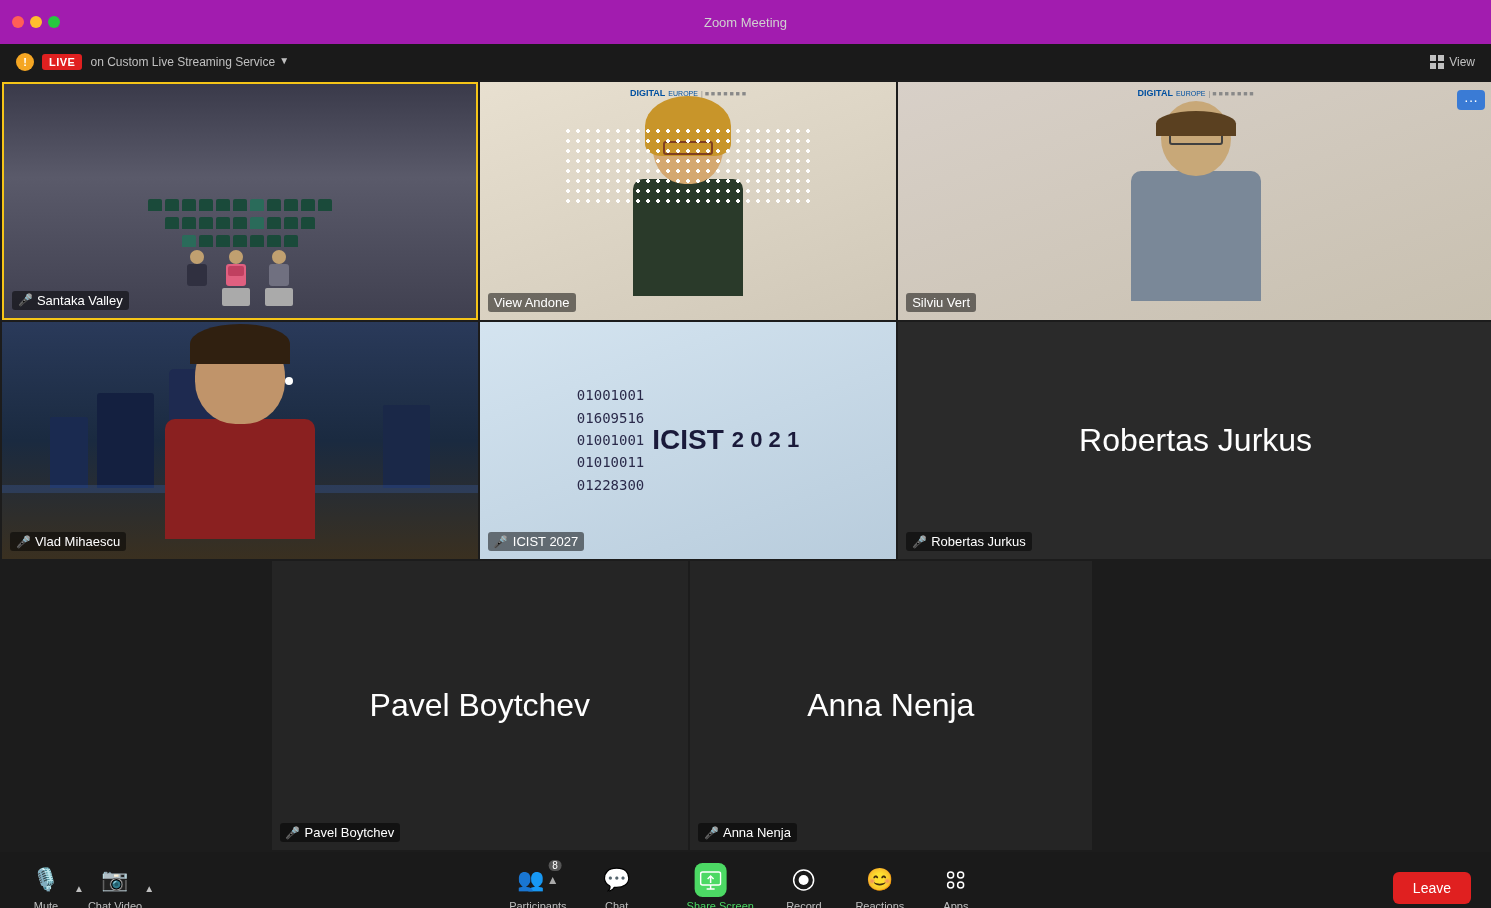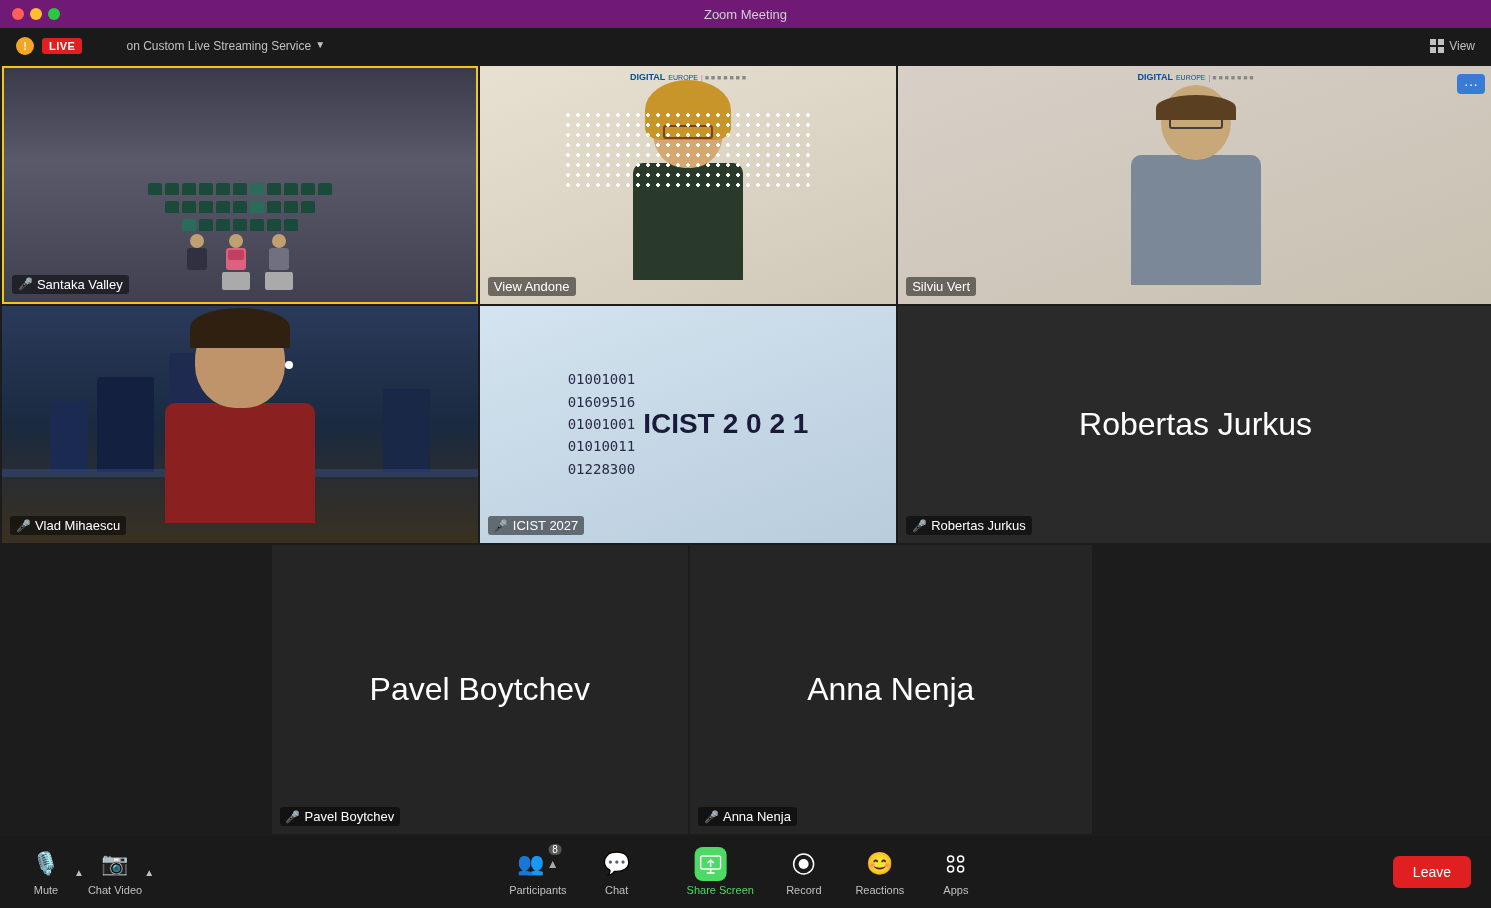--- a/index.html
+++ b/index.html
@@ -8,22 +8,22 @@
       height: 908px;
       background: #1c1c1c;
       font-family: -apple-system, BlinkMacSystemFont, 'Helvetica Neue', sans-serif;
       overflow: hidden;
       position: relative;
     }
 
     
     .title-bar {
       width: 100%;
-      height: 28px;
-      background: #701a75;
+      height: 44px;
+      background: #a21caf;
       display: flex;
       align-items: center;
       justify-content: center;
       position: relative;
     }
     .title-bar-title {
       color: #d0d0d0;
       font-size: 13px;
     }
     .traffic-lights {
@@ -76,21 +76,20 @@
       font-weight: bold;
       padding: 2px 7px;
       border-radius: 3px;
       letter-spacing: 0.5px;
     }
     .streaming-label {
       color: #c0c0c0;
       font-size: 12px;
       display: flex;
       gap: 4px;
-      margin-left: 36px;
     }
     .streaming-dropdown {
       color: #c0c0c0;
       font-size: 10px;
     }
     .view-btn {
       color: #c0c0c0;
       font-size: 12px;
       display: flex;
       align-items: center;
@@ -409,21 +408,21 @@
       line-height: 1.6;
       text-align: center;
     }
     .icist-title {
       font-size: 28px;
       font-weight: bold;
       color: #1a1a3a;
       text-align: center;
     }
     .icist-year {
-      font-size: 28px;
+      font-size: 22px;
       font-weight: bold;
       color: #1a1a3a;
     }
 
     
     .cell-robertas {
       background: #2a2a2a;
     }
     .robertas-name {
       color: white;

